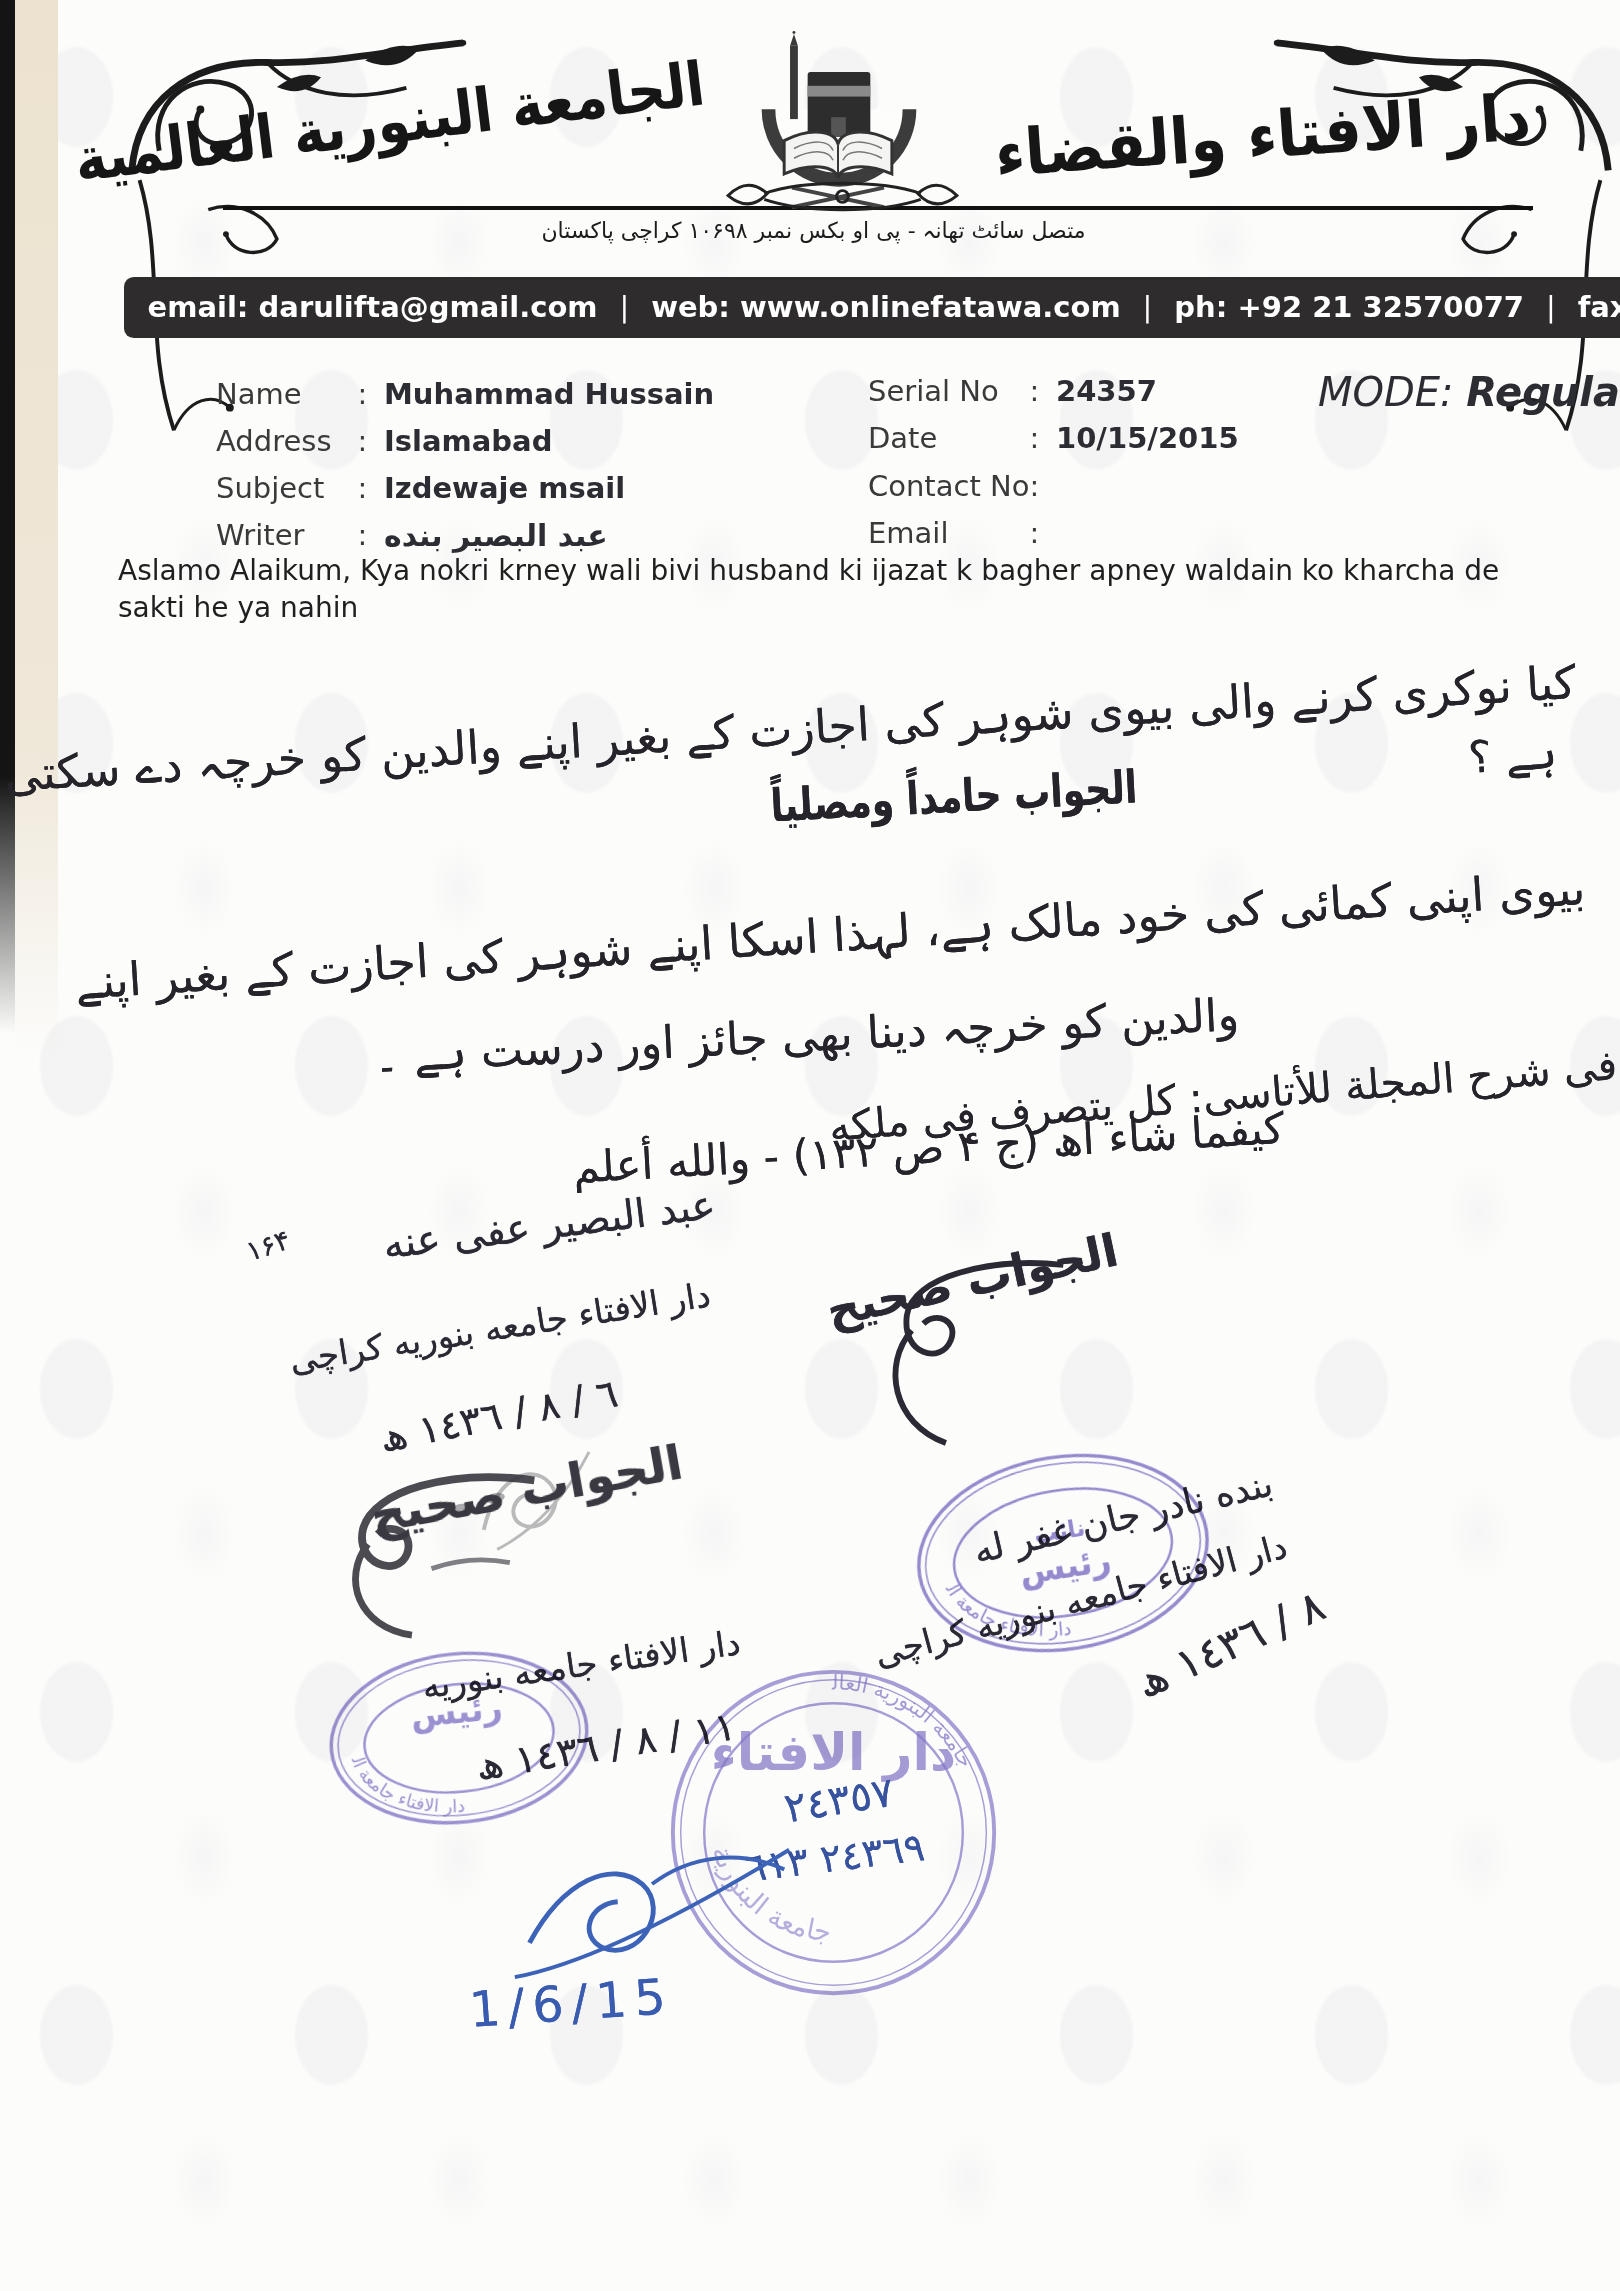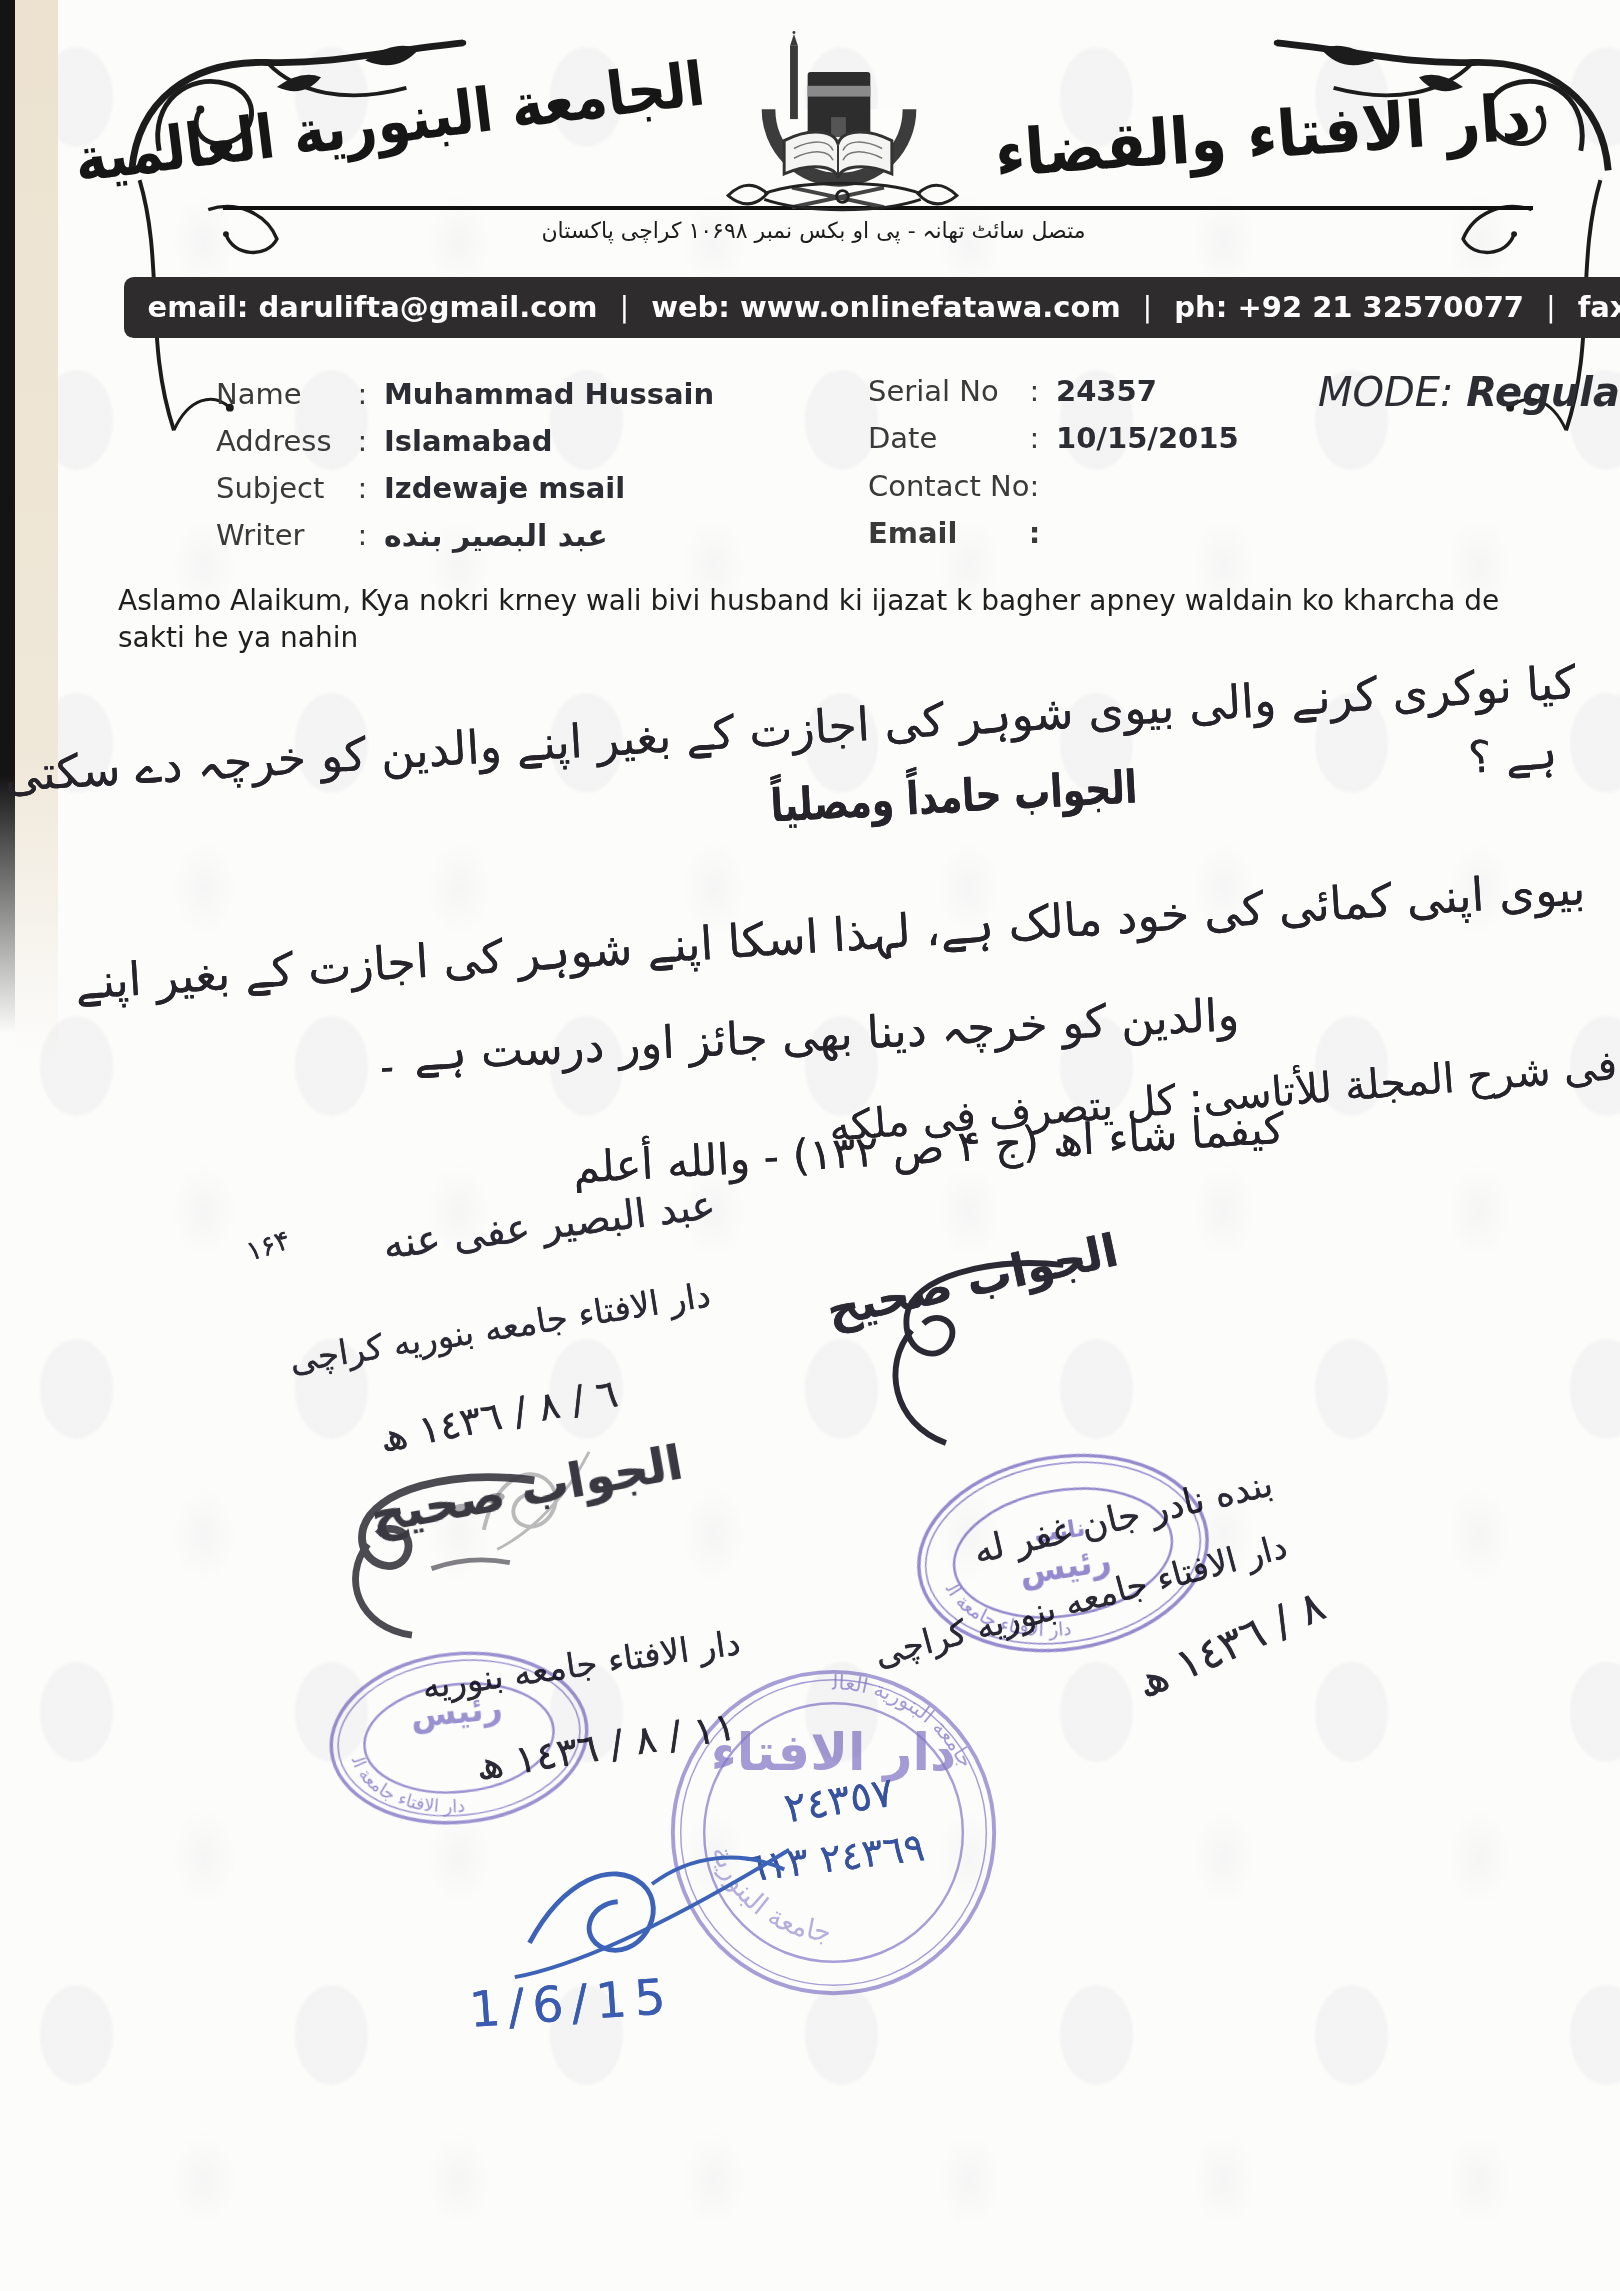--- a/index.html
+++ b/index.html
@@ -24,21 +24,21 @@
     color:#fff;font-size:29px;font-weight:bold;line-height:61px;padding-left:23.5px;box-sizing:border-box;white-space:nowrap;}
   .contact-bar .sep{padding:0 11.8px;font-weight:normal;}
   
   .frm-row{display:flex;color:#3a3a3a;font-size:29px;margin-left:40px;}
   .frm-row .lb{width:125px;}
   .frm-row .cl{width:43px;text-align:center;}
   .frm-row .vl{font-weight:bold;color:#2c2c33;white-space:nowrap;}
   .frm-right .lb{width:145px;}
   .mode{left:1318px;top:369px;font-size:40px;color:#2c2c33;white-space:nowrap;font-style:italic;}
   .mode b{font-weight:bold;}
-  .typed-q{left:118px;top:582px;width:1416px;font-size:28px;line-height:37px;color:#1f1f1f;}
+  .typed-q{left:118px;top:552px;width:1416px;font-size:28px;line-height:37px;color:#1f1f1f;}
   
   .hw{color:#26242a;white-space:nowrap;direction:rtl;transform-origin:100% 50%;text-shadow:0 0 0.6px #26242a;}
   .hw-q1{left:76px;top:655px;width:1500px;font-size:46px;transform:rotate(-3.4deg);}
   .hw-q2{left:1439px;top:727px;width:118px;font-size:44px;transform:rotate(-3deg);}
   .hw-head{left:814px;top:763px;width:323px;font-size:41px;font-weight:bold;transform:rotate(-3deg) scale(0.88,1.1);text-align:center;}
   .hw-a1{left:71px;top:861px;width:1514px;font-size:46px;transform:rotate(-3.6deg);}
   .hw-a2{left:622px;top:988px;width:617px;font-size:45px;transform:rotate(-2.8deg);}
   .hw-c1{left:1014px;top:1041px;width:603px;font-size:41px;transform:rotate(-4.5deg);}
   .hw-c2{left:343px;top:1103px;width:941px;font-size:43px;transform:rotate(-3.2deg);}
   .sig{color:#2b2933;white-space:nowrap;direction:rtl;transform-origin:100% 50%;text-shadow:0 0 0.7px #2b2933;}
@@ -182,21 +182,21 @@
   </div>
   <div class="abs frm-row frm-right" style="left:828px;top:421px;">
     <span class="lb">Date</span>
     <span class="cl">:</span>
     <span class="vl">10/15/2015</span>
   </div>
   <div class="abs frm-row frm-right" style="left:828px;top:469px;">
     <span class="lb" style="width:auto;">Contact No:</span>
     <span class="vl"></span>
   </div>
-  <div class="abs frm-row frm-right" style="left:828px;top:516px;font-weight:bold;">
+  <div class="abs frm-row frm-right" style="left:828px;top:516px;">
     <span class="lb">Email</span>
     <span class="cl">:</span>
     <span class="vl"></span>
   </div>
 
   <div class="abs mode">
     <span>MODE:</span>
     <span> </span><b>Regular</b>
   </div>
 

